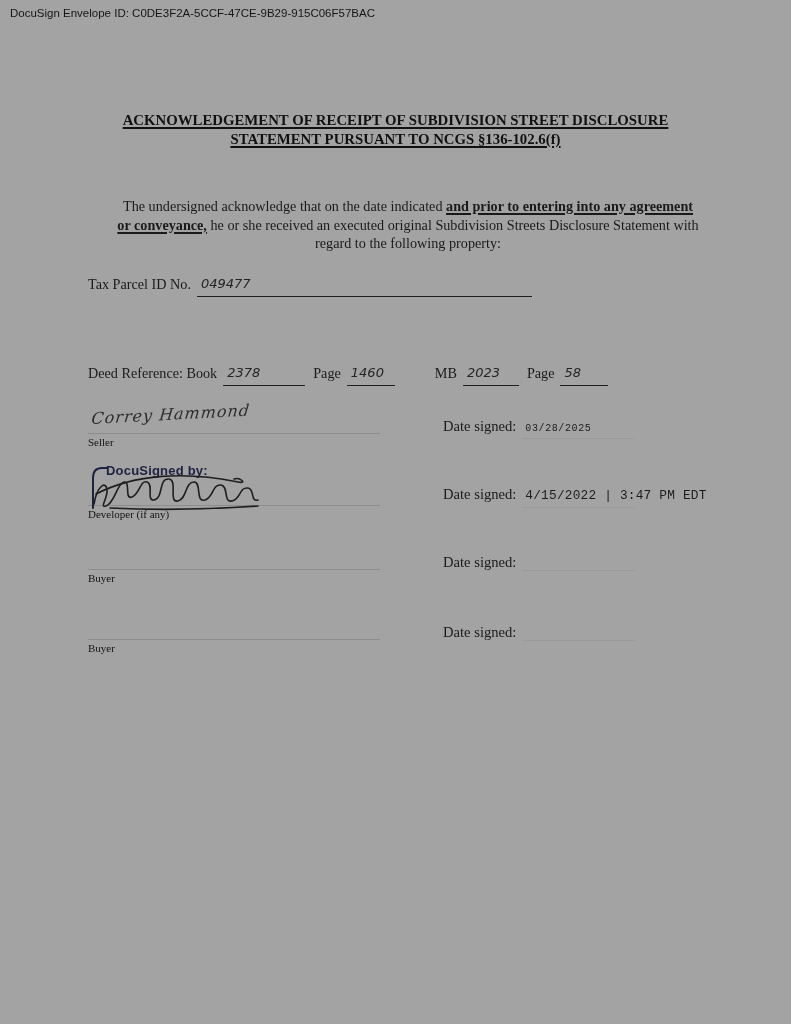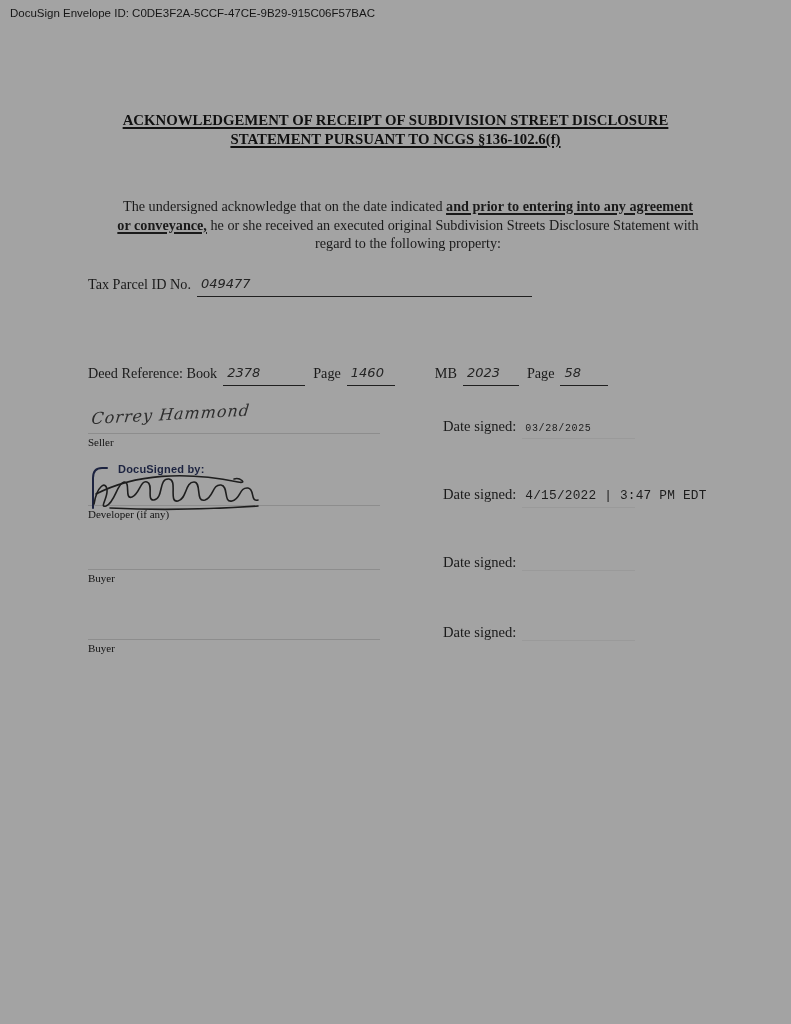--- a/index.html
+++ b/index.html
@@ -46,22 +46,22 @@
   .role { font-size:11px; margin-top:2px; color:#141414; }
 
   .script-sig {
     display:inline-block; height:24px; margin:2px 0 0 2px;
     font-family:"DejaVu Serif", serif; font-style:italic; font-size:16px;
     letter-spacing:1px; color:#2d2d2d;
     transform:rotate(-3deg) skewX(-9deg); transform-origin:left bottom; white-space:nowrap;
   }
   .ds-area { height:43px; }
   .ds-label {
-    position:absolute; left:30px; top:1px;
-    font-family:"Liberation Sans", sans-serif; font-size:11px; font-weight:bold;
+    position:absolute; left:18px; top:1px;
+    font-family:"Liberation Sans", sans-serif; font-size:13px; font-weight:bold;
     color:#1c2340; letter-spacing:0.2px; white-space:nowrap;
   }
   .ds-bracket { position:absolute; left:0; top:2px; }
   .ds-scribble { position:absolute; left:2px; top:8px; z-index:2; }
   .dev-role { position:relative; z-index:1; }
 
   .dateblock { position:absolute; left:443px; display:flex; align-items:baseline; font-size:14.6px; }
   .date-line {
     display:inline-block; width:113px; border-bottom:1.4px solid #9a9a9a;
     margin-left:6px; line-height:1; white-space:nowrap;

